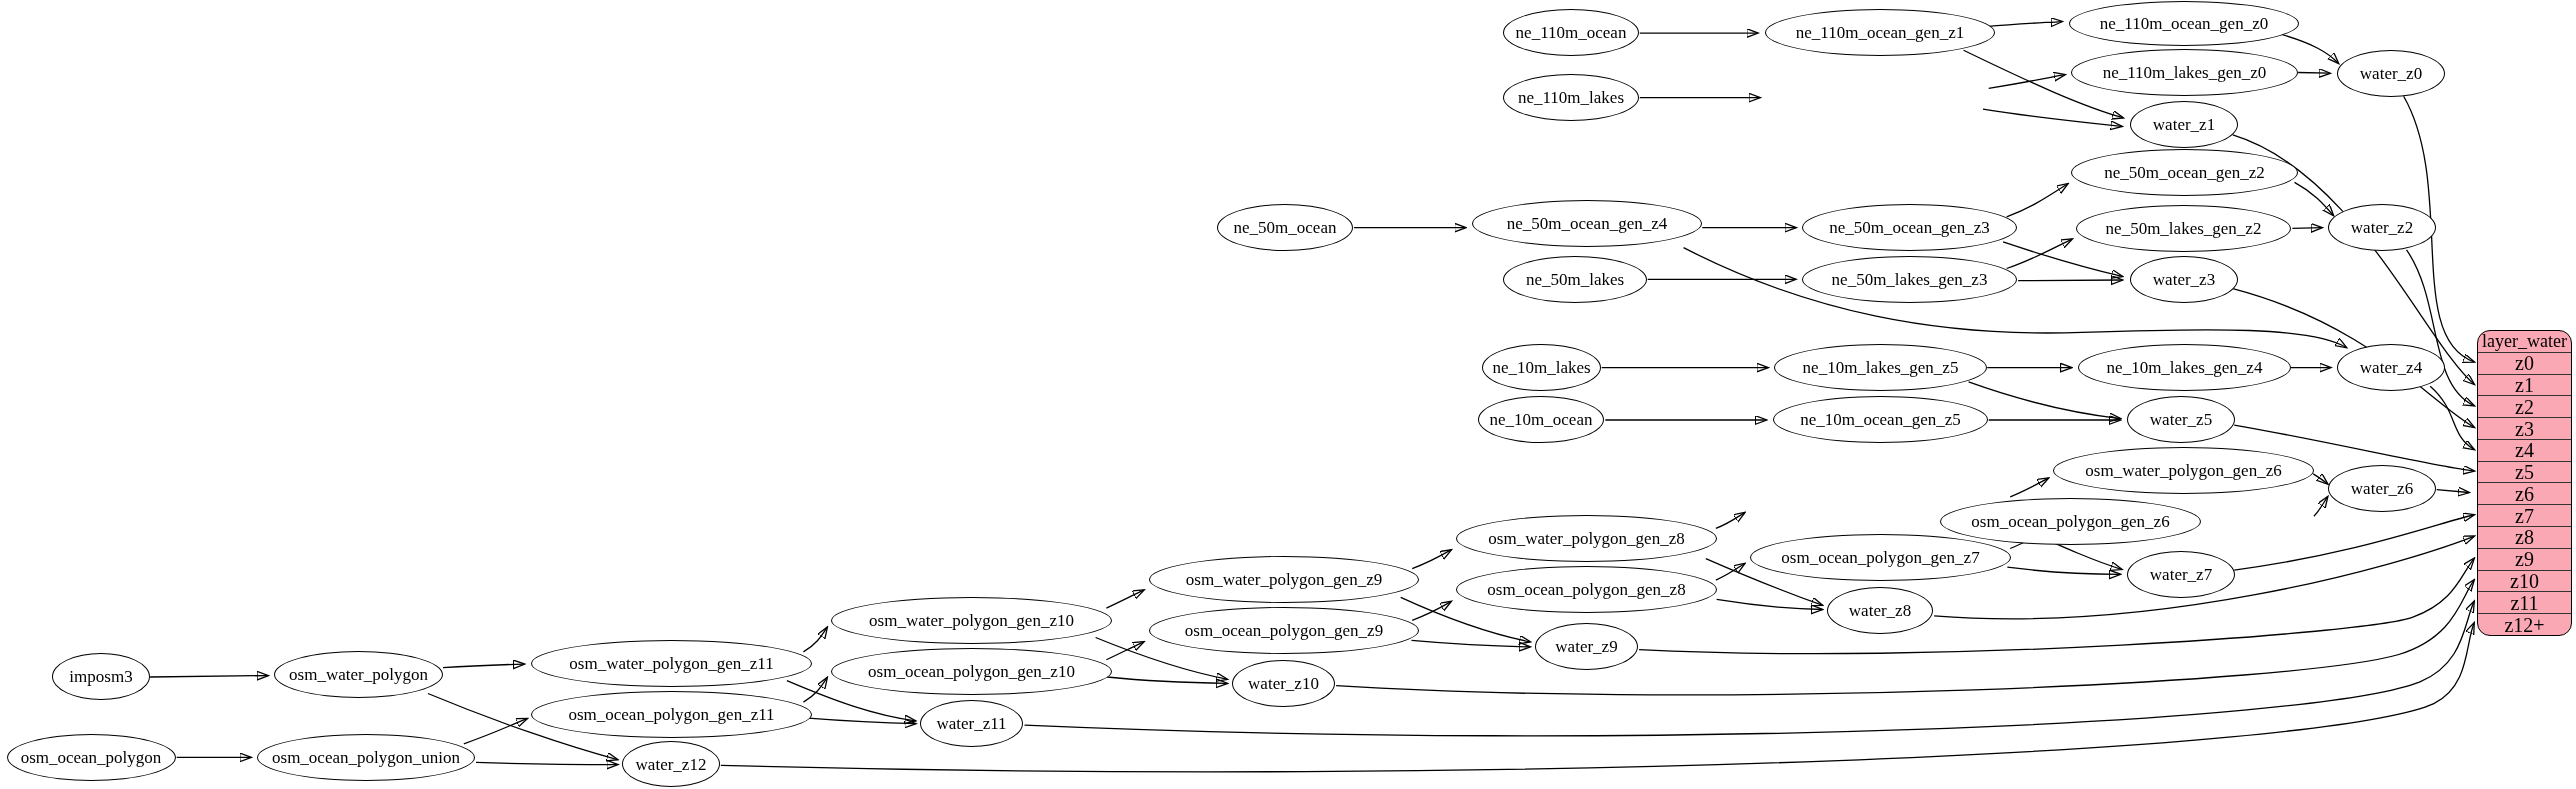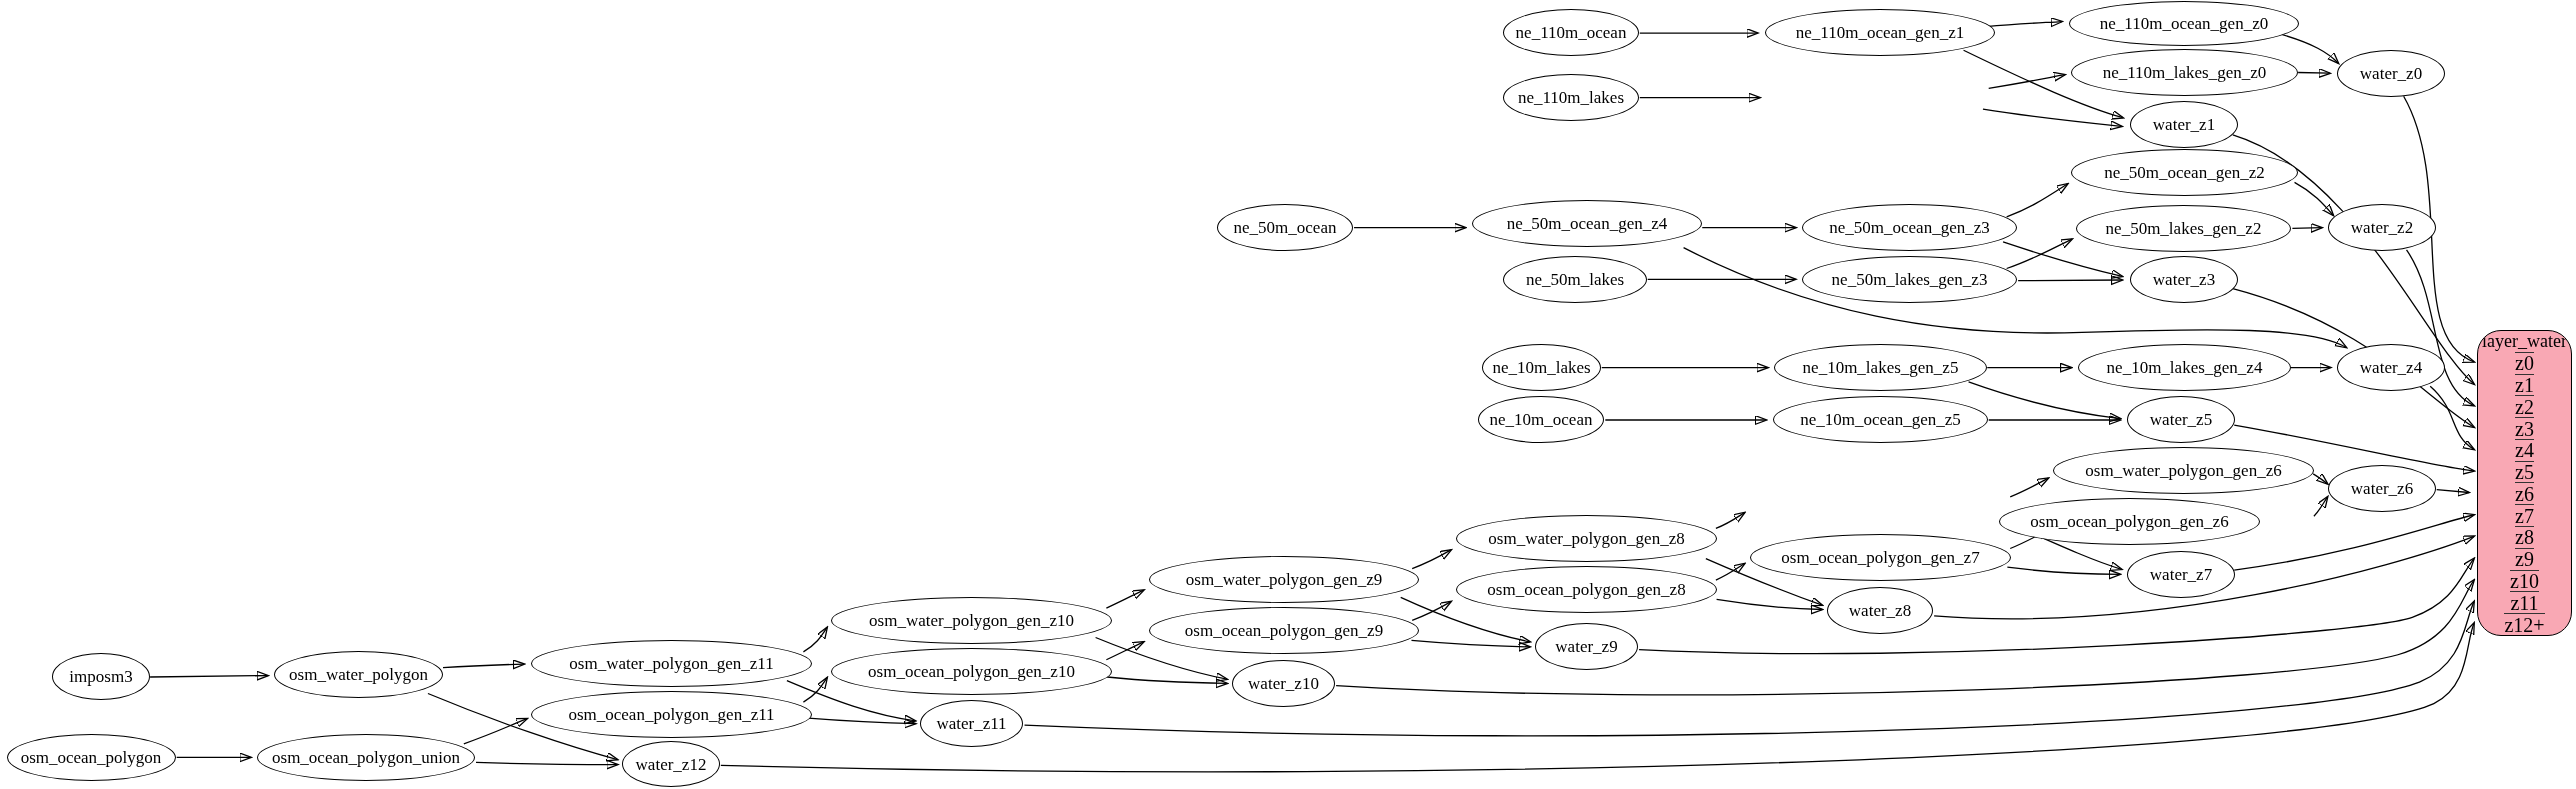--- a/index.html
+++ b/index.html
@@ -13,22 +13,22 @@
   svg.edges path, svg.edges line{stroke:#000;stroke-width:1.8;fill:none;marker-end:url(#arrow);}
   .node{
     position:absolute;z-index:2;box-sizing:border-box;
     border:1.4px solid #000;border-radius:50%;background:#fff;
     display:flex;align-items:center;justify-content:center;
     font-size:17px;line-height:1;white-space:nowrap;
   }
   .ltable{
     position:absolute;z-index:2;box-sizing:border-box;
     left:2477px;top:330px;width:95px;height:306px;
-    border:1.4px solid #000;border-radius:24px;overflow:hidden;
-    display:flex;flex-direction:column;align-items:center;
+    border:1.4px solid #000;border-radius:13px;overflow:hidden;
+    display:flex;flex-direction:column;
   }
   .ltable .row{
     flex:1;display:flex;align-items:center;justify-content:center;
     font-size:20px;line-height:1;border-top:1.4px solid #333;
   }
   .ltable .row:first-child{border-top:none;font-size:18px;}
 </style>
 </head>
 <body>
 
@@ -127,21 +127,21 @@
 
   <div class="node" style="left:1482px;top:344px;width:119px;height:47px">ne_10m_lakes</div>
   <div class="node" style="left:1774px;top:344px;width:213px;height:47px">ne_10m_lakes_gen_z5</div>
   <div class="node" style="left:2078px;top:344px;width:213px;height:47px">ne_10m_lakes_gen_z4</div>
   <div class="node" style="left:2337px;top:344px;width:108px;height:47px">water_z4</div>
   <div class="node" style="left:1478px;top:396px;width:126px;height:47px">ne_10m_ocean</div>
   <div class="node" style="left:1773px;top:396px;width:215px;height:47px">ne_10m_ocean_gen_z5</div>
   <div class="node" style="left:2127px;top:396px;width:108px;height:47px">water_z5</div>
 
   <div class="node" style="left:2053px;top:447px;width:261px;height:47px">osm_water_polygon_gen_z6</div>
-  <div class="node" style="left:1999px;top:498px;width:261px;height:47px">osm_ocean_polygon_gen_z6</div>
+  <div class="node" style="left:1940px;top:498px;width:261px;height:47px">osm_ocean_polygon_gen_z6</div>
   <div class="node" style="left:2328px;top:465px;width:108px;height:47px">water_z6</div>
   <div class="node" style="left:1750px;top:534px;width:261px;height:47px">osm_ocean_polygon_gen_z7</div>
   <div class="node" style="left:2127px;top:551px;width:108px;height:47px">water_z7</div>
   <div class="node" style="left:1456px;top:515px;width:261px;height:47px">osm_water_polygon_gen_z8</div>
   <div class="node" style="left:1456px;top:566px;width:261px;height:47px">osm_ocean_polygon_gen_z8</div>
   <div class="node" style="left:1827px;top:587px;width:106px;height:47px">water_z8</div>
   <div class="node" style="left:1149px;top:556px;width:270px;height:47px">osm_water_polygon_gen_z9</div>
   <div class="node" style="left:1149px;top:607px;width:270px;height:47px">osm_ocean_polygon_gen_z9</div>
   <div class="node" style="left:1535px;top:623px;width:103px;height:47px">water_z9</div>
   <div class="node" style="left:831px;top:597px;width:281px;height:47px">osm_water_polygon_gen_z10</div>

